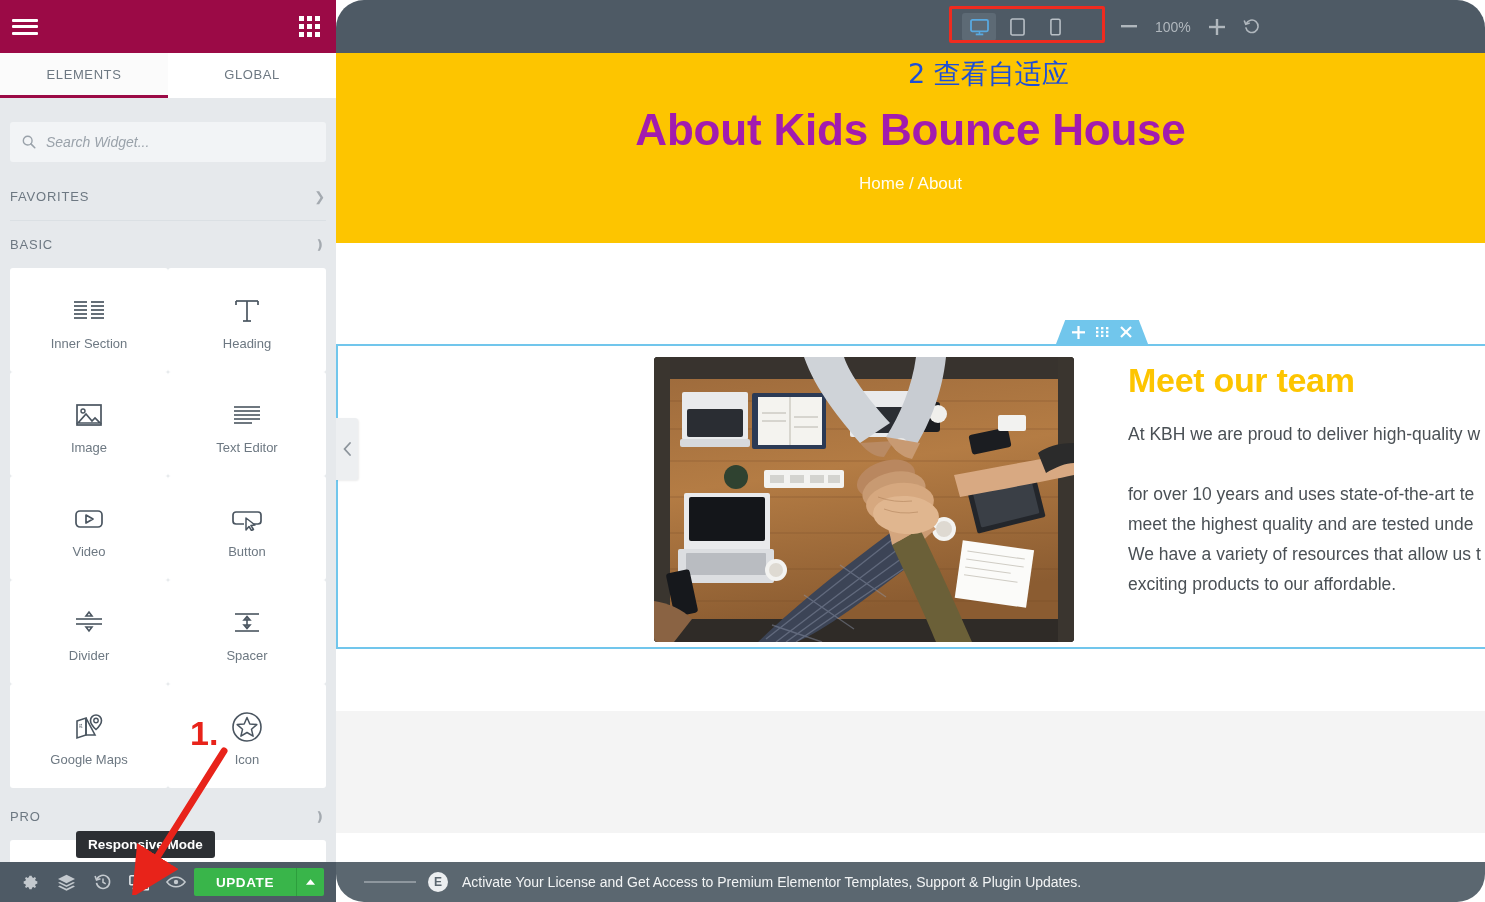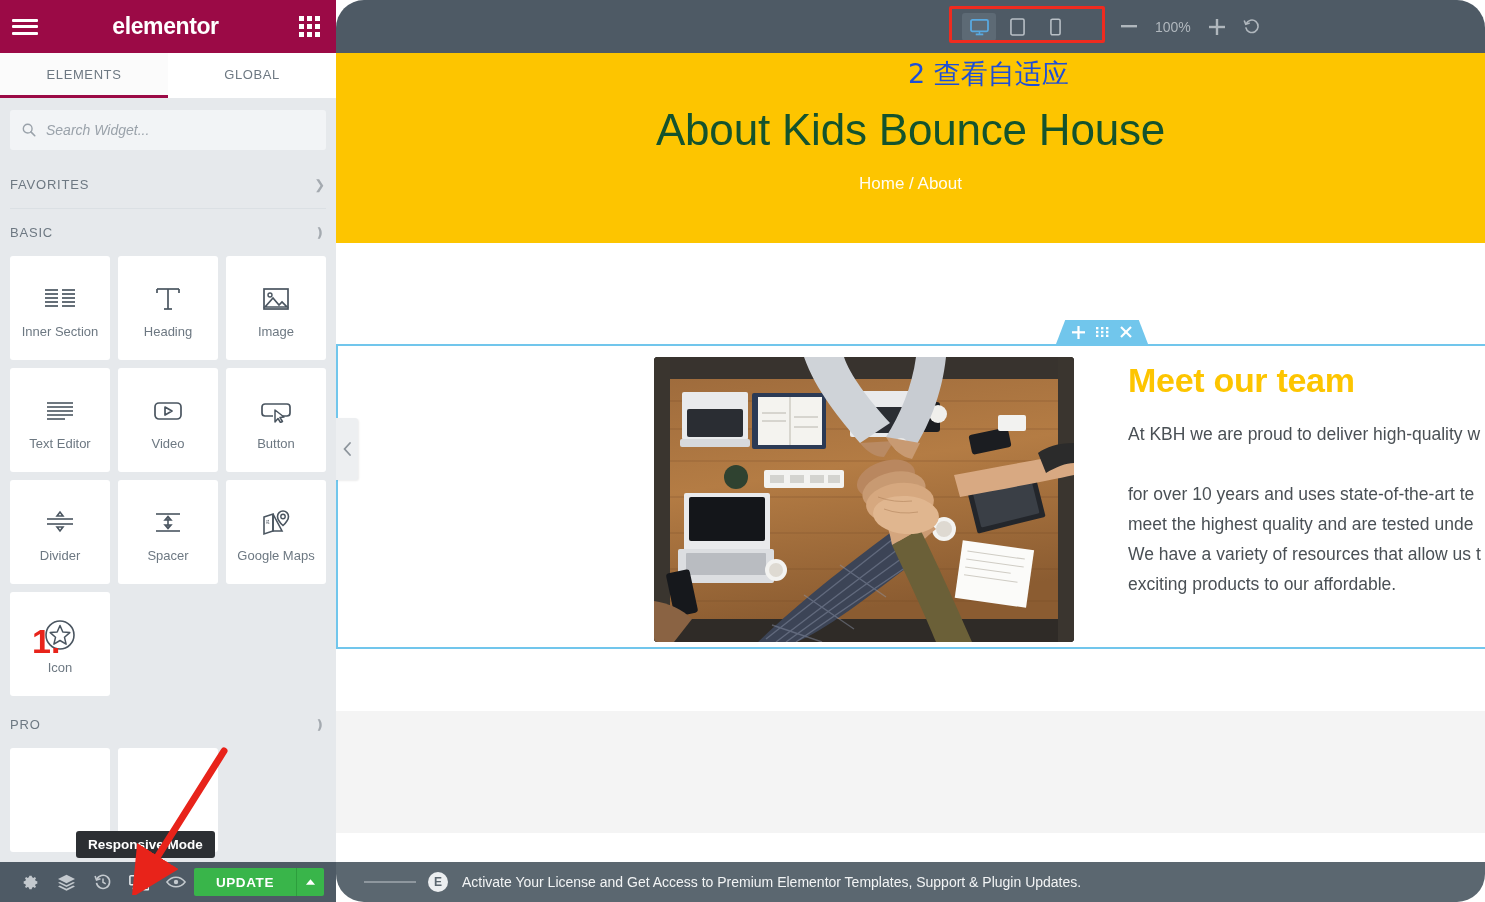--- a/index.html
+++ b/index.html
@@ -38,41 +38,41 @@
   #panel-tabs { display: flex; height: 45px; flex: 0 0 45px; background: #f1f3f5; }
   .panel-tab {
     flex: 1; display: flex; align-items: center; justify-content: center;
     font-size: 13px; letter-spacing: 0.6px; color: #6d7882;
     background: #fcfcfc; cursor: pointer; border-bottom: 3px solid transparent;
   }
   .panel-tab.inactive { background: #fff; color: #6d7882; border-bottom: 3px solid transparent; }
   .panel-tab.active { background: #fbfbfb; border-bottom: 3px solid #9b0a46; color: #6d7882; }
 
   
-  #panel-body { flex: 1; overflow: hidden; position: relative; padding: 0 10px; background: #e6e9ec; }
+  #panel-body { flex: 1; overflow: hidden; position: relative; padding: 12px 10px; background: #e6e9ec; }
   .search-box {
     margin: 12px 0 10px; height: 40px; background: #f2f4f6; border-radius: 3px;
     display: flex; align-items: center; padding: 0 12px; cursor: text;
   }
   .search-box svg { flex: 0 0 14px; margin-right: 10px; }
   .search-box input {
     border: 0; outline: none; background: transparent; width: 100%;
     font-size: 14px; font-style: italic; color: #8a9199;
     font-family: "Liberation Sans", sans-serif;
   }
   .search-box input::placeholder { color: #9aa2aa; font-style: italic; }
 
   .cat-row {
     height: 48px; display: flex; align-items: center; justify-content: space-between;
     font-size: 13px; letter-spacing: 0.8px; color: #6d7882; cursor: pointer;
   }
   .cat-row.divided { border-top: 1px solid #dbe0e4; }
   .chev { color: #a4aab0; font-size: 13px; line-height: 1; }
 
-  .widget-grid { display: grid; grid-template-columns: 1fr 1fr 1fr; gap: 8px; }
+  .widget-grid { display: grid; grid-template-columns: 1fr 1fr; }
   .widget-card {
     background: #fff; border-radius: 3px; height: 104px;
     display: flex; flex-direction: column; align-items: center; justify-content: center;
     cursor: grab; position: relative;
   }
   .widget-card .wicon { height: 42px; display: flex; align-items: center; justify-content: center; }
   .widget-card .wlabel { font-size: 13px; color: #6d7882; margin-top: 4px; }
 
   .anno-num {
     position: absolute; color: #e8231a; font-size: 34px; font-weight: bold;
@@ -137,21 +137,21 @@
     display: flex; align-items: center; gap: 18px; color: #b0b7bd; font-size: 14px;
   }
   .zbtn { cursor: pointer; display: flex; align-items: center; }
 
   
   #hero {
     height: 190px; background: #fdc500; position: relative;
     display: flex; flex-direction: column; align-items: center; justify-content: center;
   }
   #hero h1 {
-    color: #14532d; font-size: 44px; font-weight: normal; letter-spacing: -0.2px;
+    color: #a21caf; font-size: 44px; font-weight: bold; letter-spacing: -0.2px;
     line-height: 1; margin-top: 6px;
   }
   #hero .crumb { color: #fff; font-size: 17px; margin-top: 22px; opacity: 0.95; }
   #anno-cn {
     position: absolute; left: 572px; top: 7px; color: #1d4ed8;
     font-size: 27px; line-height: 1; white-space: nowrap;
     font-family: "DejaVu Sans", sans-serif;
   }
 
   
@@ -209,21 +209,20 @@
 <div id="app">
 
   <div id="panel">
 
     <div id="panel-header">
       <div class="hamburger">
         <i></i>
           <i></i>
           <i></i>
       </div>
-      <div class="brand-logo">elementor</div>
       <div class="apps-grid">
         <span></span>
           <span></span>
           <span></span>
           <span></span>
           <span></span>
         <span></span>
           <span></span>
           <span></span>
           <span></span>

